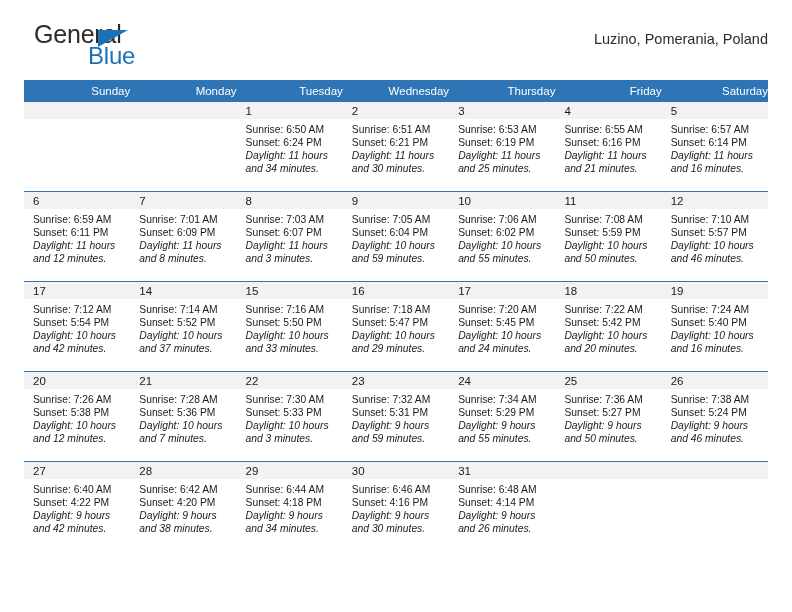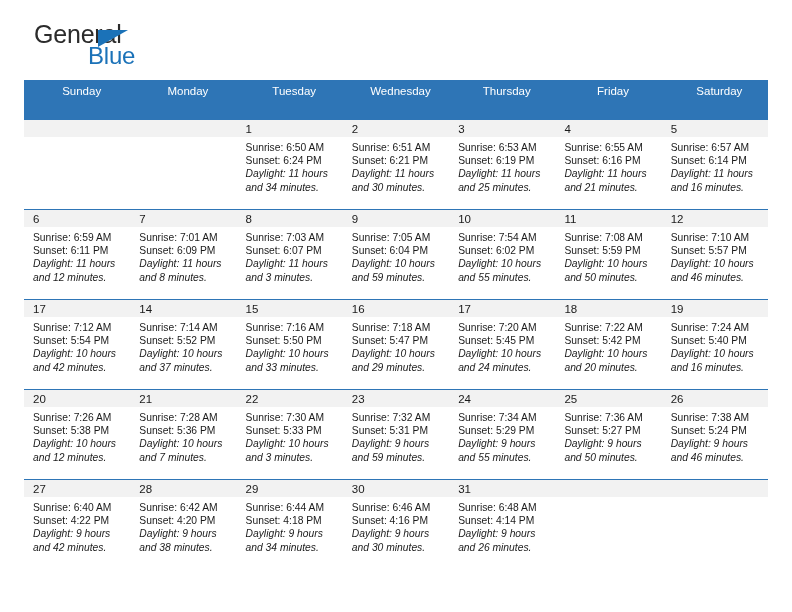--- a/index.html
+++ b/index.html
@@ -87,22 +87,22 @@
   .calendar {
     width: 744px;
     border-collapse: collapse;
     table-layout: fixed;
   }
   .calendar th {
     background: #2e75b6;
     color: #ffffff;
     font-size: 11.5px;
     font-weight: 400;
-    text-align: center;
-    padding: 5px 0 22px 9px;
+    text-align: right;
+    padding: 5px 0 3px 9px;
     height: 21px;
     box-sizing: border-box;
   }
   .calendar td {
     vertical-align: top;
     border-top: 1.2px solid #2e75b6;
     padding: 0;
     height: 90px;
     box-sizing: border-box;
     background: #ffffff;
@@ -143,20 +143,21 @@
 
   <div class="masthead">
 
     <div class="brand">
       <span class="brand-general">General</span>
       <span class="brand-triangle"></span>
       <span class="brand-blue">Blue</span>
     </div>
 
     <div class="titles">
+      <div class="cal-subtitle">Luzino, Pomerania, Poland</div>
     </div>
 
   </div>
 
   <table class="calendar">
     <thead>
       <tr>
         <th>Sunday</th>
         <th>Monday</th>
         <th>Tuesday</th>
@@ -244,21 +245,21 @@
             <div class="daynum">9</div>
             <div class="info">
               <div>Sunrise: 7:05 AM</div>
               <div>Sunset: 6:04 PM</div>
               <div class="daylight">Daylight: 10 hours and 59 minutes.</div>
             </div>
           </td>
           <td>
             <div class="daynum">10</div>
             <div class="info">
-              <div>Sunrise: 7:54 AM</div>
+              <div>Sunrise: 7:06 AM</div>
               <div>Sunset: 6:02 PM</div>
               <div class="daylight">Daylight: 10 hours and 55 minutes.</div>
             </div>
           </td>
           <td>
             <div class="daynum">11</div>
             <div class="info">
               <div>Sunrise: 7:08 AM</div>
               <div>Sunset: 5:59 PM</div>
               <div class="daylight">Daylight: 10 hours and 50 minutes.</div>

